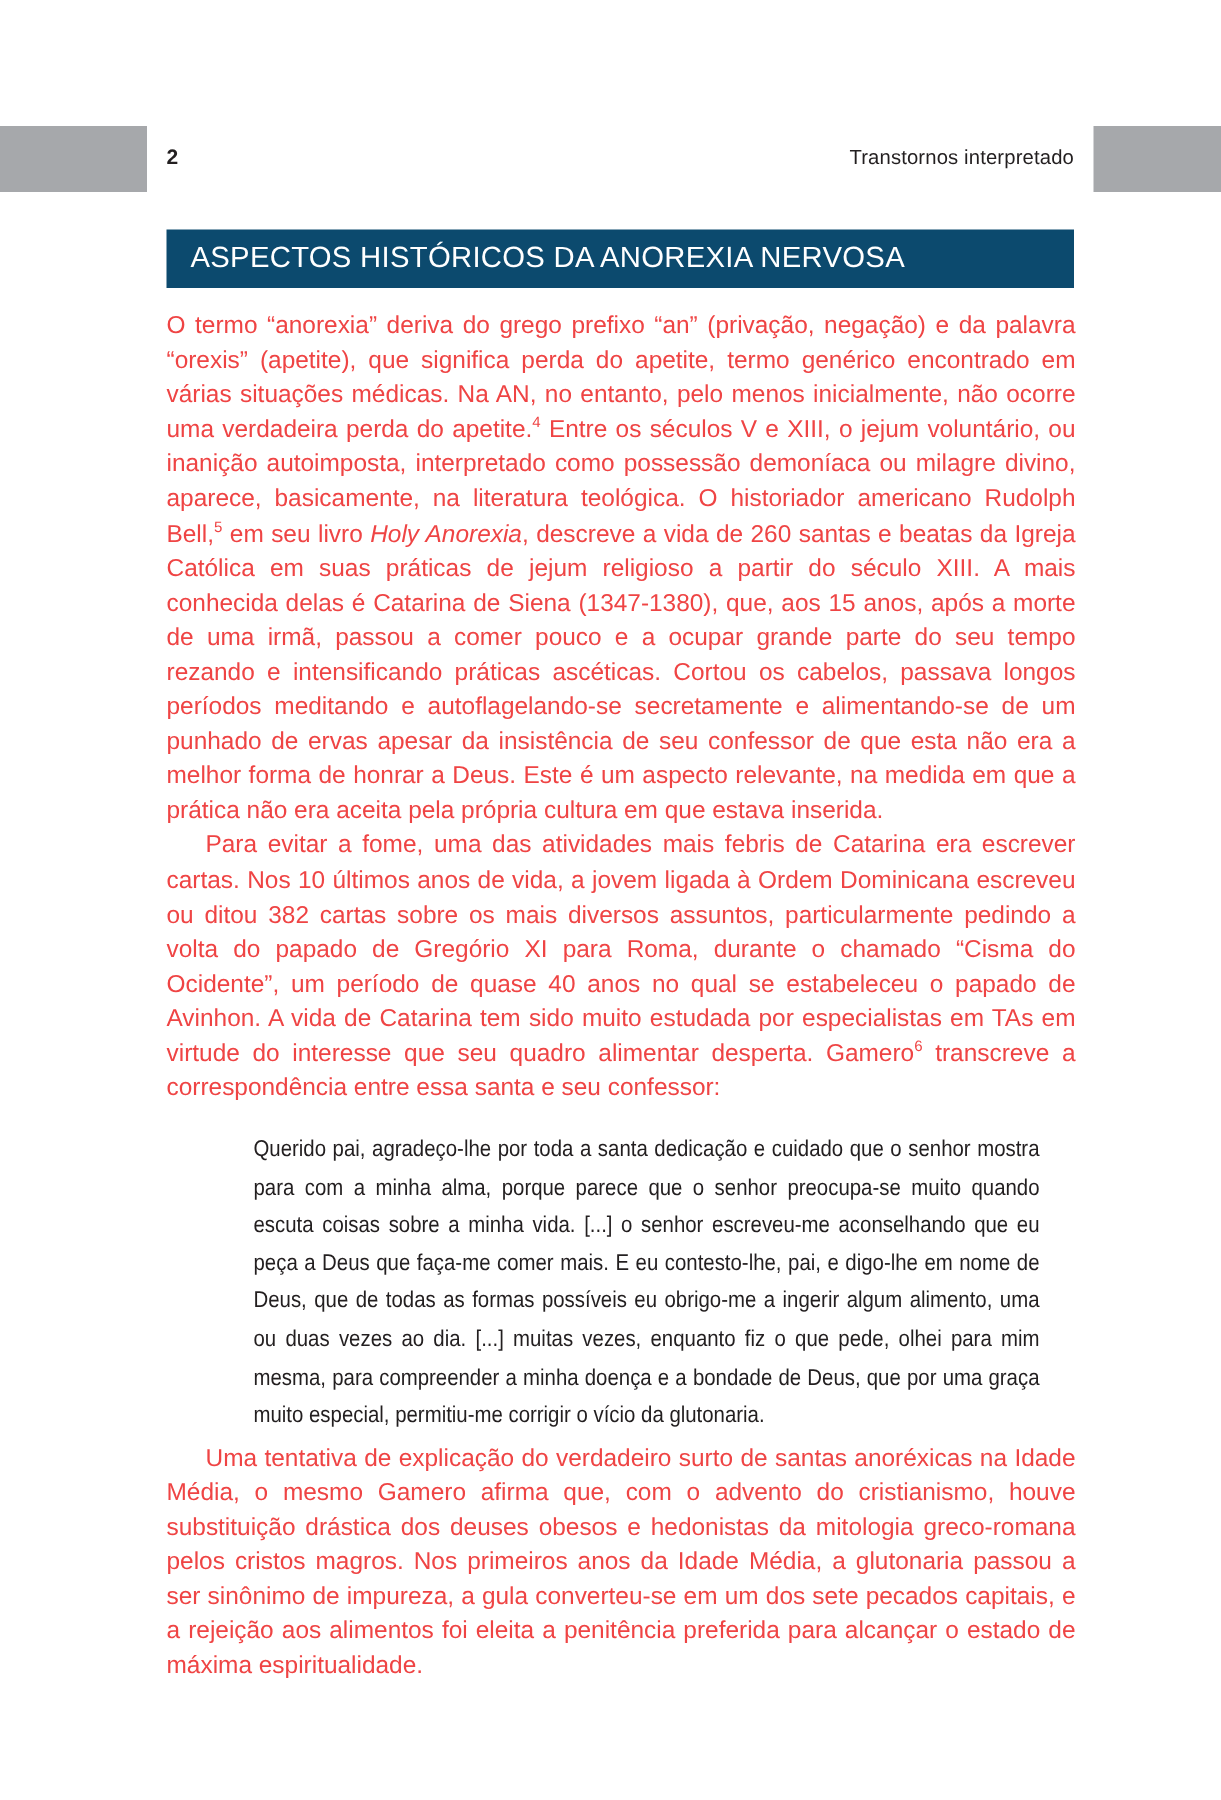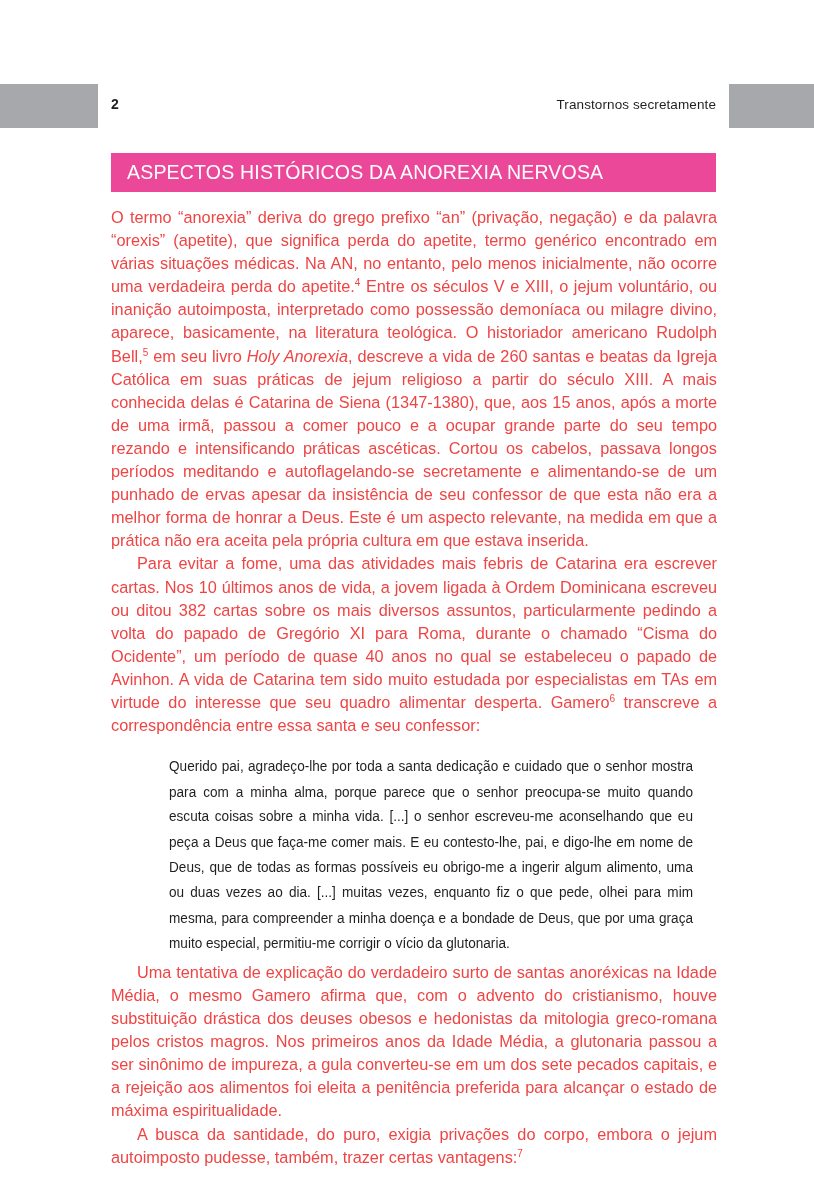--- a/index.html
+++ b/index.html
@@ -66,21 +66,21 @@
     letter-spacing: 0.1px;
   }
 
   
   .section-bar {
     position: absolute;
     left: 111px;
     top: 153px;
     width: 605px;
     height: 39px;
-    background: #ec4899;
+    background: #0c4a6e;
   }
   .section-bar-title {
     position: absolute;
     left: 16px;
     top: 8px;
     font-family: "Liberation Sans", sans-serif;
     font-size: 19.5px;
     color: #ffffff;
     letter-spacing: 0.2px;
     white-space: nowrap;
@@ -134,21 +134,21 @@
 </style>
 </head>
 <body>
 
 <div class="page">
 
   <div class="header-band">
     <div class="header-block-left"></div>
     <div class="header-block-right"></div>
     <div class="folio">2</div>
-    <div class="running-title">Transtornos secretamente</div>
+    <div class="running-title">Transtornos interpretado</div>
   </div>
 
   <div class="section-bar">
     <div class="section-bar-title">ASPECTOS HISTÓRICOS DA ANOREXIA NERVOSA</div>
   </div>
 
   <div class="body-col">
 
     <p class="para first"><span>O termo “anorexia” deriva do grego prefixo “an” (privação, negação) e da palavra “orexis” (apetite), que significa perda do apetite, termo genérico encontrado em várias situações médicas. Na AN, no entanto, pelo menos inicialmente, não ocorre uma verdadeira perda do apetite.</span><sup>4</sup><span> Entre os séculos V e XIII, o jejum voluntário, ou inanição autoimposta, interpretado como possessão demoníaca ou milagre divino, aparece, basicamente, na literatura teológica. O historiador americano Rudolph Bell,</span><sup>5</sup><span> em seu livro </span><span class="italic">Holy Anorexia</span><span>, descreve a vida de 260 santas e beatas da Igreja Católica em suas práticas de jejum religioso a partir do século XIII. A mais conhecida delas é Catarina de Siena (1347-1380), que, aos 15 anos, após a morte de uma irmã, passou a comer pouco e a ocupar grande parte do seu tempo rezando e intensificando práticas ascéticas. Cortou os cabelos, passava longos períodos meditando e autoflagelando-se secretamente e alimentando-se de um punhado de ervas apesar da insistência de seu confessor de que esta não era a melhor forma de honrar a Deus. Este é um aspecto relevante, na medida em que a prática não era aceita pela própria cultura em que estava inserida.</span></p>
 
@@ -156,16 +156,15 @@
 
     <div class="spacer-qt-top"></div>
 
     <p class="quote">Querido pai, agradeço-lhe por toda a santa dedicação e cuidado que o senhor mostra para com a minha alma, porque parece que o senhor preocupa-se muito quando escuta coisas sobre a minha vida. [...] o senhor escreveu-me aconselhando que eu peça a Deus que faça-me comer mais. E eu contesto-lhe, pai, e digo-lhe em nome de Deus, que de todas as formas possíveis eu obrigo-me a ingerir algum alimento, uma ou duas vezes ao dia. [...] muitas vezes, enquanto fiz o que pede, olhei para mim mesma, para compreender a minha doença e a bondade de Deus, que por uma graça muito especial, permitiu-me corrigir o vício da glutonaria.</p>
 
     <div class="spacer-qt-bot"></div>
 
 
     <p class="para indent">Uma tentativa de explicação do verdadeiro surto de santas anoréxicas na Idade Média, o mesmo Gamero afirma que, com o advento do cristianismo, houve substituição drástica dos deuses obesos e hedonistas da mitologia greco-romana pelos cristos magros. Nos primeiros anos da Idade Média, a glutonaria passou a ser sinônimo de impureza, a gula converteu-se em um dos sete pecados capitais, e a rejeição aos alimentos foi eleita a penitência preferida para alcançar o estado de máxima espiritualidade.</p>
 
-    <p class="para indent"><span>A busca da santidade, do puro, exigia privações do corpo, embora o jejum autoimposto pudesse, também, trazer certas vantagens:</span><sup>7</sup></p>
 
   </div>
 </div>
 
 </body></html>

